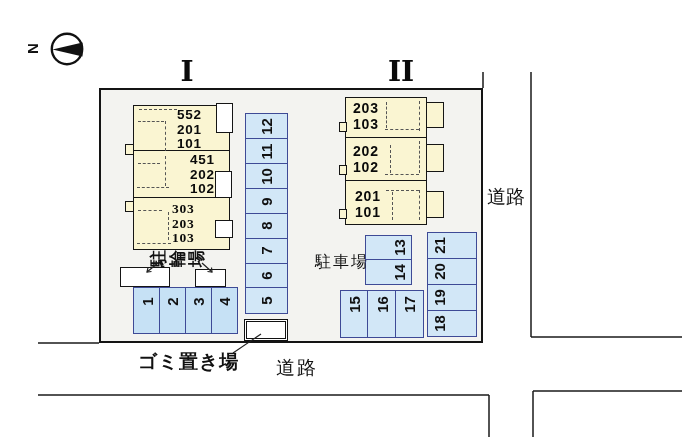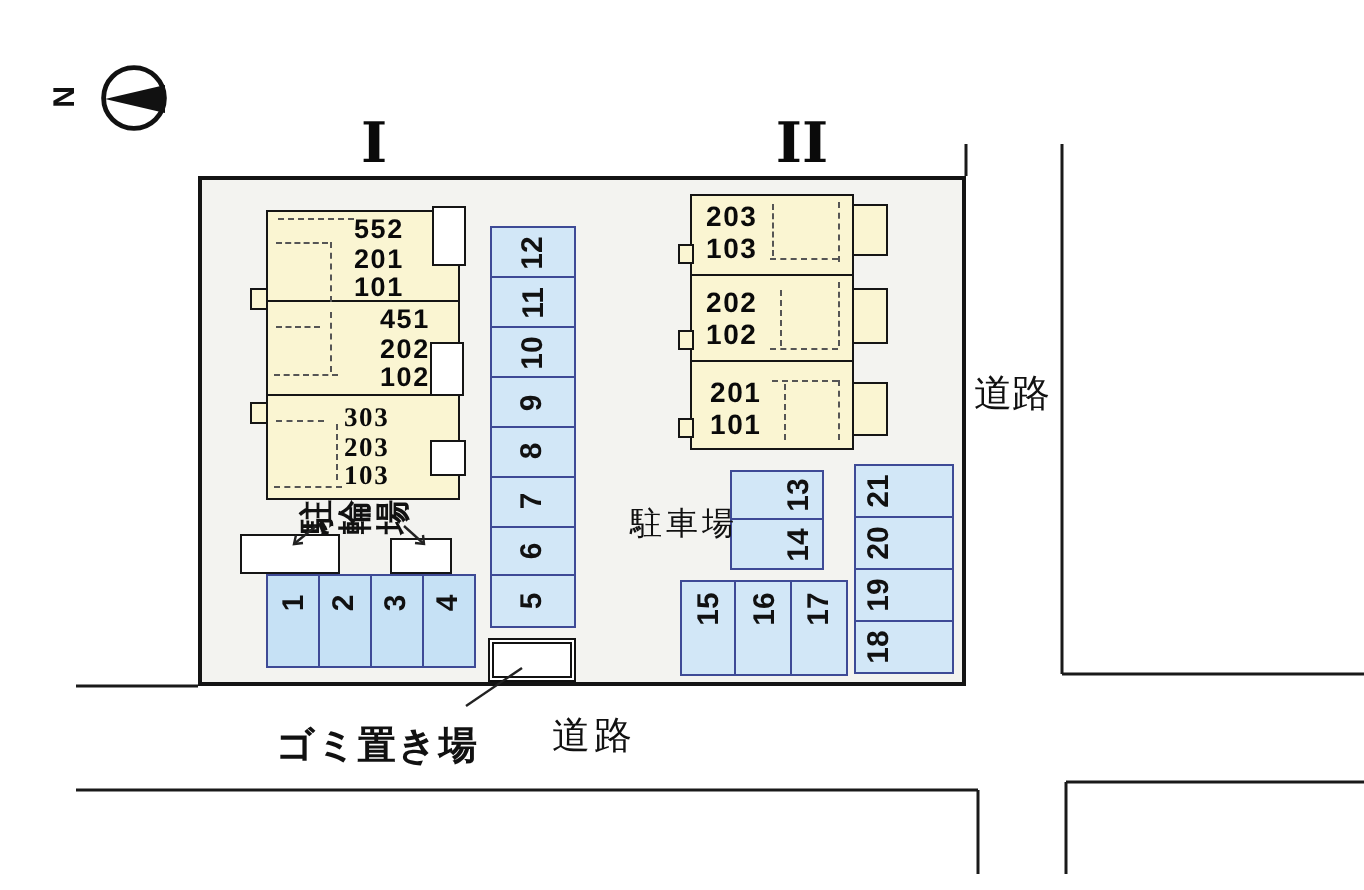--- a/index.html
+++ b/index.html
@@ -44,21 +44,21 @@
   .num-right .pcell{justify-content:flex-end;padding-right:3px;}
   .num-left .pcell{justify-content:flex-start;padding-left:3px;}
   
   .shed{position:absolute;background:#fff;border:1.6px solid #151515;box-sizing:border-box;z-index:4;}
   #garbage-box{position:absolute;left:244px;top:319px;width:44px;height:22px;
     background:#fff;border:1.5px solid #111;box-sizing:border-box;z-index:4;}
   #garbage-box .inner{position:absolute;inset:1px;border:1.5px solid #111;}
   
   .jp-label{position:absolute;color:#111;white-space:nowrap;z-index:6;}
   #parking-label{left:286px;top:252px;font-size:16px;letter-spacing:2px;margin-left:29px;}
-  #garbage-label{left:138px;top:360px;font-size:19px;font-weight:bold;letter-spacing:1px;}
+  #garbage-label{left:138px;top:349px;font-size:19px;font-weight:bold;letter-spacing:1px;}
   #road-label-bottom{left:276px;top:355px;font-size:19px;letter-spacing:2px;}
   #road-label-right{left:487px;top:184px;font-size:19px;}
   #bicycle-label{left:150px;top:247px;display:flex;gap:2px;font-size:17px;font-weight:bold;}
   #bicycle-label .ch{display:inline-block;transform:rotate(-90deg);}
   #north-label{left:27px;top:40px;font-size:15px;font-weight:bold;transform:rotate(-90deg);z-index:6;}
   #watermark{left:243px;top:186px;font-size:40px;font-weight:bold;letter-spacing:2px;
     color:#c9c9c9;opacity:.55;z-index:7;pointer-events:none;}
   
   #overlay{position:absolute;left:0;top:0;z-index:2;pointer-events:none;}
   #pointer-overlay{position:absolute;left:0;top:0;z-index:8;pointer-events:none;}

